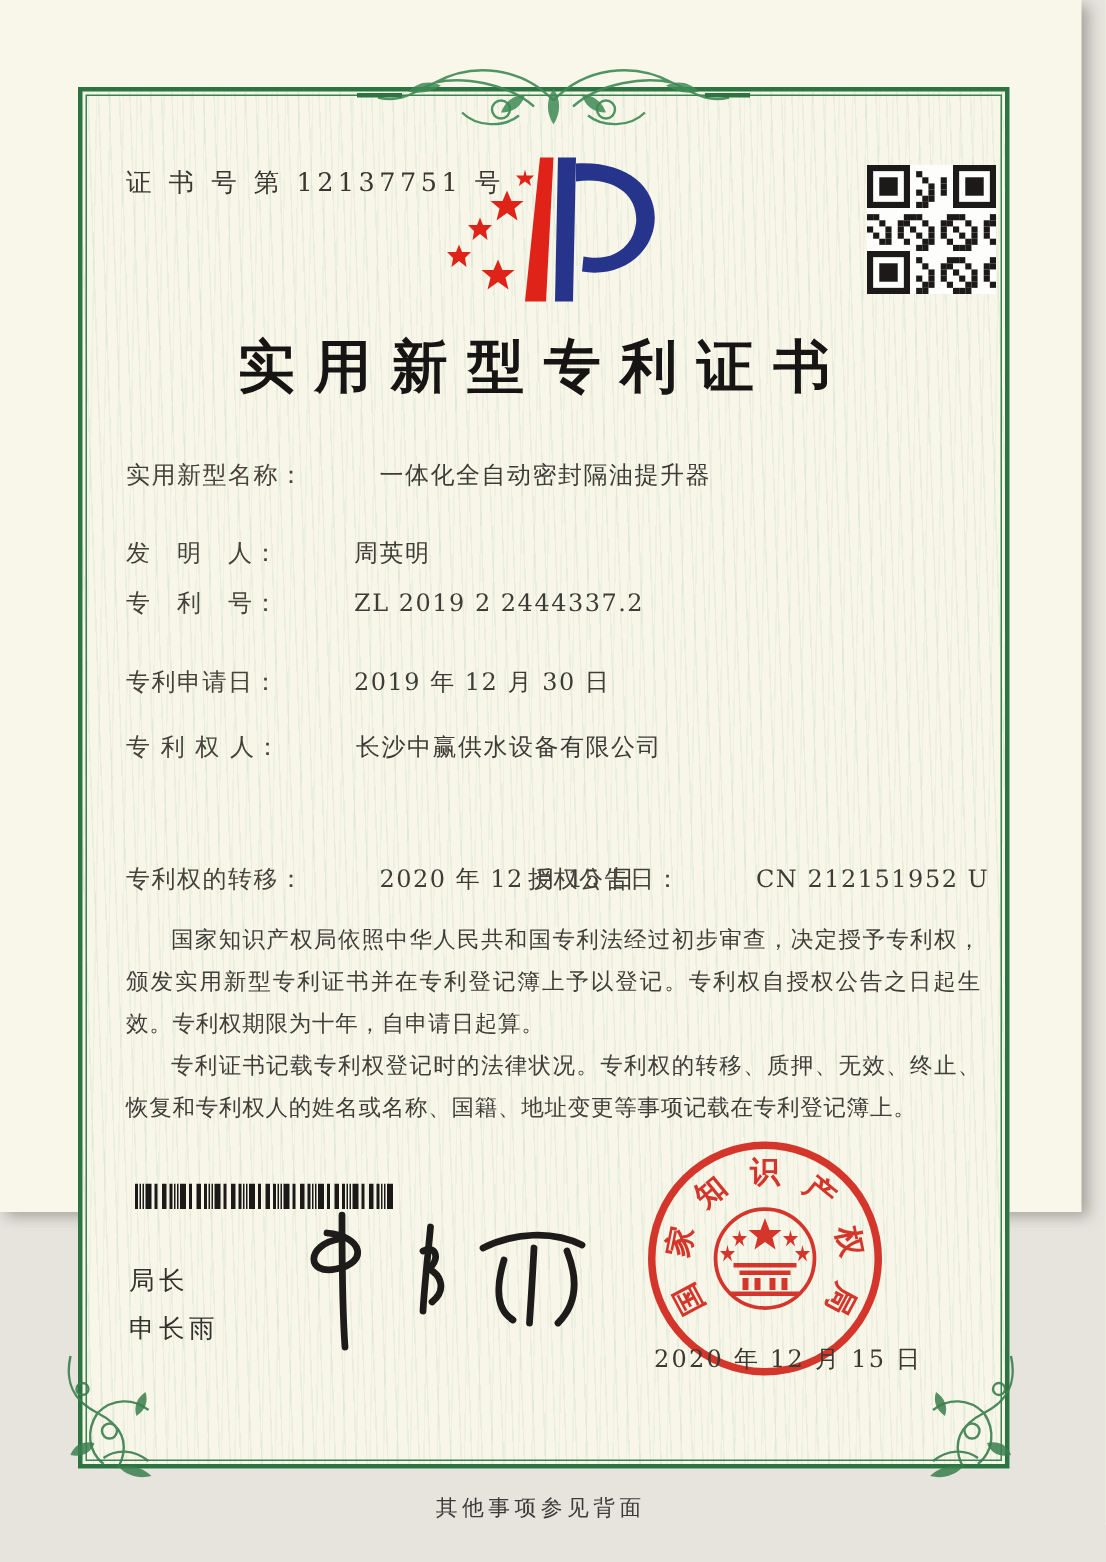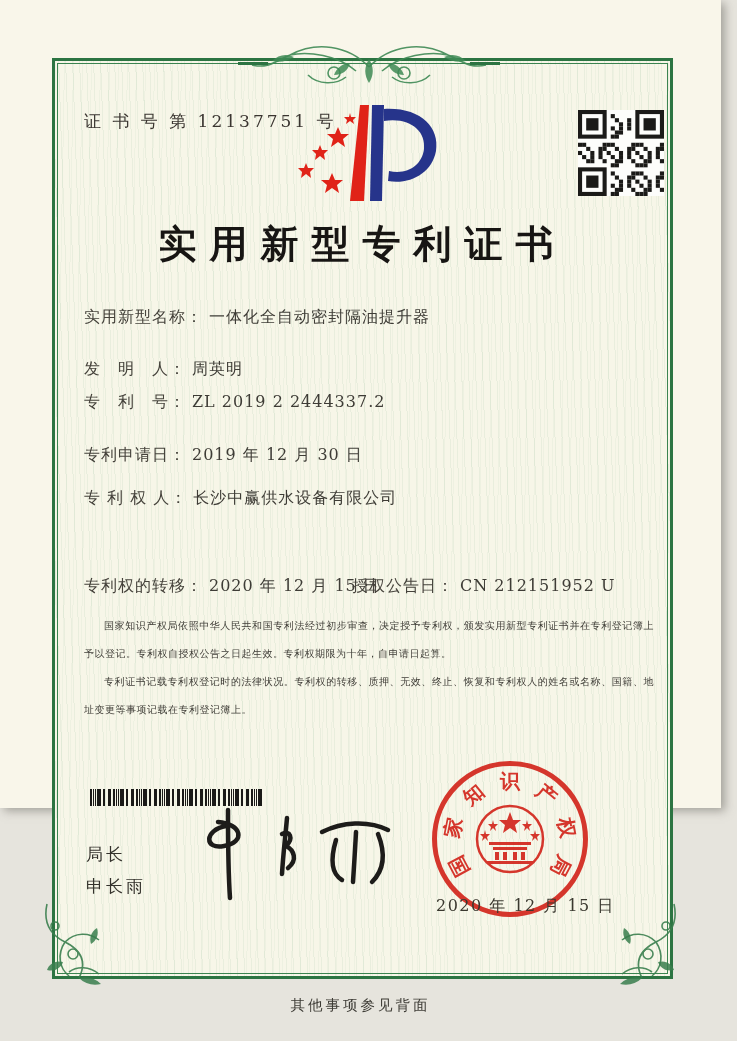--- a/index.html
+++ b/index.html
@@ -24,23 +24,23 @@
   }
   .cert-frame::before{
     content:'';position:absolute;inset:2px;border:1px solid #3b8450;pointer-events:none;
   }
   .abs{position:absolute;}
   .cert-no{left:84px;top:110px;font-size:17px;letter-spacing:3px;color:#3a3530;}
   .title{left:52px;top:219px;width:621px;text-align:center;font-size:38px;font-weight:bold;
          letter-spacing:13px;color:#171513;}
   .field-row{left:84px;width:572px;height:24px;font-size:16px;color:#42403a;letter-spacing:1px;white-space:nowrap;}
   .field-row .lbl{color:#45423b;}
-  .field-row .val{margin-left:6px;color:#3e3c36;}
+  .field-row .val{margin-left:6px;color:#3e3c36;padding-left:44px;}
   .grant-pair2{position:absolute;left:268px;top:0;}
-  .paras{left:84px;top:612px;width:570px;font-size:10px;line-height:28px;color:#403e38;
+  .paras{left:84px;top:612px;width:570px;font-size:15px;line-height:28px;color:#403e38;
          text-align:justify;letter-spacing:.5px;}
   .paras p{margin:0;text-indent:2em;}
   .officer{left:86px;top:838px;font-size:17px;letter-spacing:3px;color:#34322c;line-height:32px;}
   .barcode{left:90px;top:789px;width:187px;height:17px;display:flex;overflow:hidden;}
   .barcode i{display:block;height:100%;flex:none;}
   .page-num{left:52px;top:946px;width:621px;text-align:center;font-size:14px;letter-spacing:2px;color:#3c3a34;}
   .back-note{left:0;top:996px;width:721px;text-align:center;font-size:14.5px;letter-spacing:3px;color:#3c3a34;}
   
   .seal{left:432px;top:761px;width:156px;height:156px;z-index:4;opacity:.93;}
   .seal .ring{position:absolute;inset:0;border:5px solid #d3281e;border-radius:50%;}

